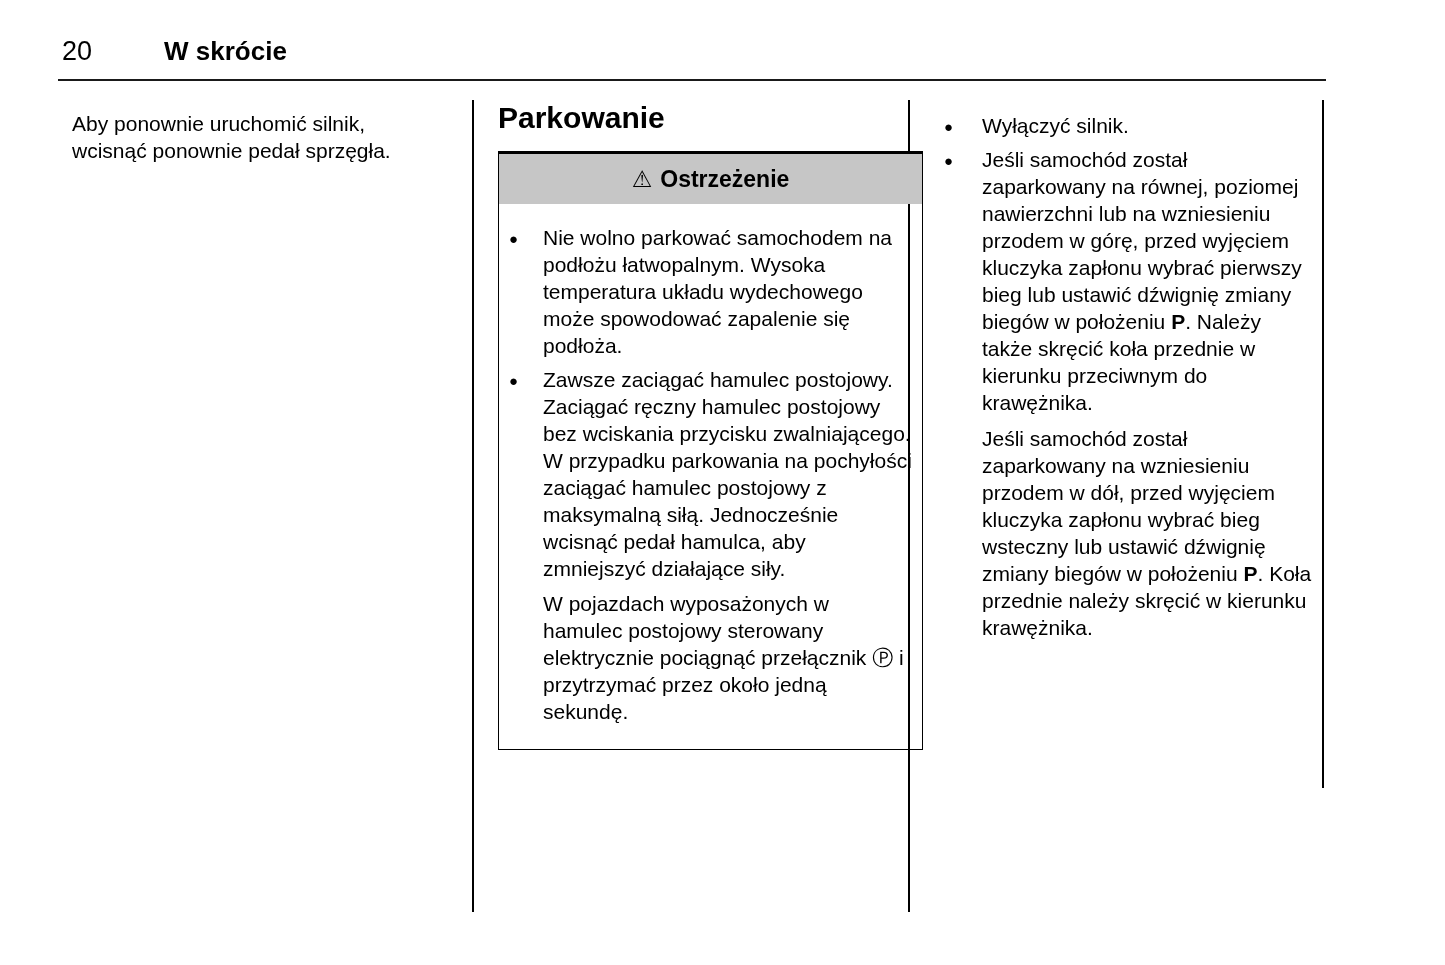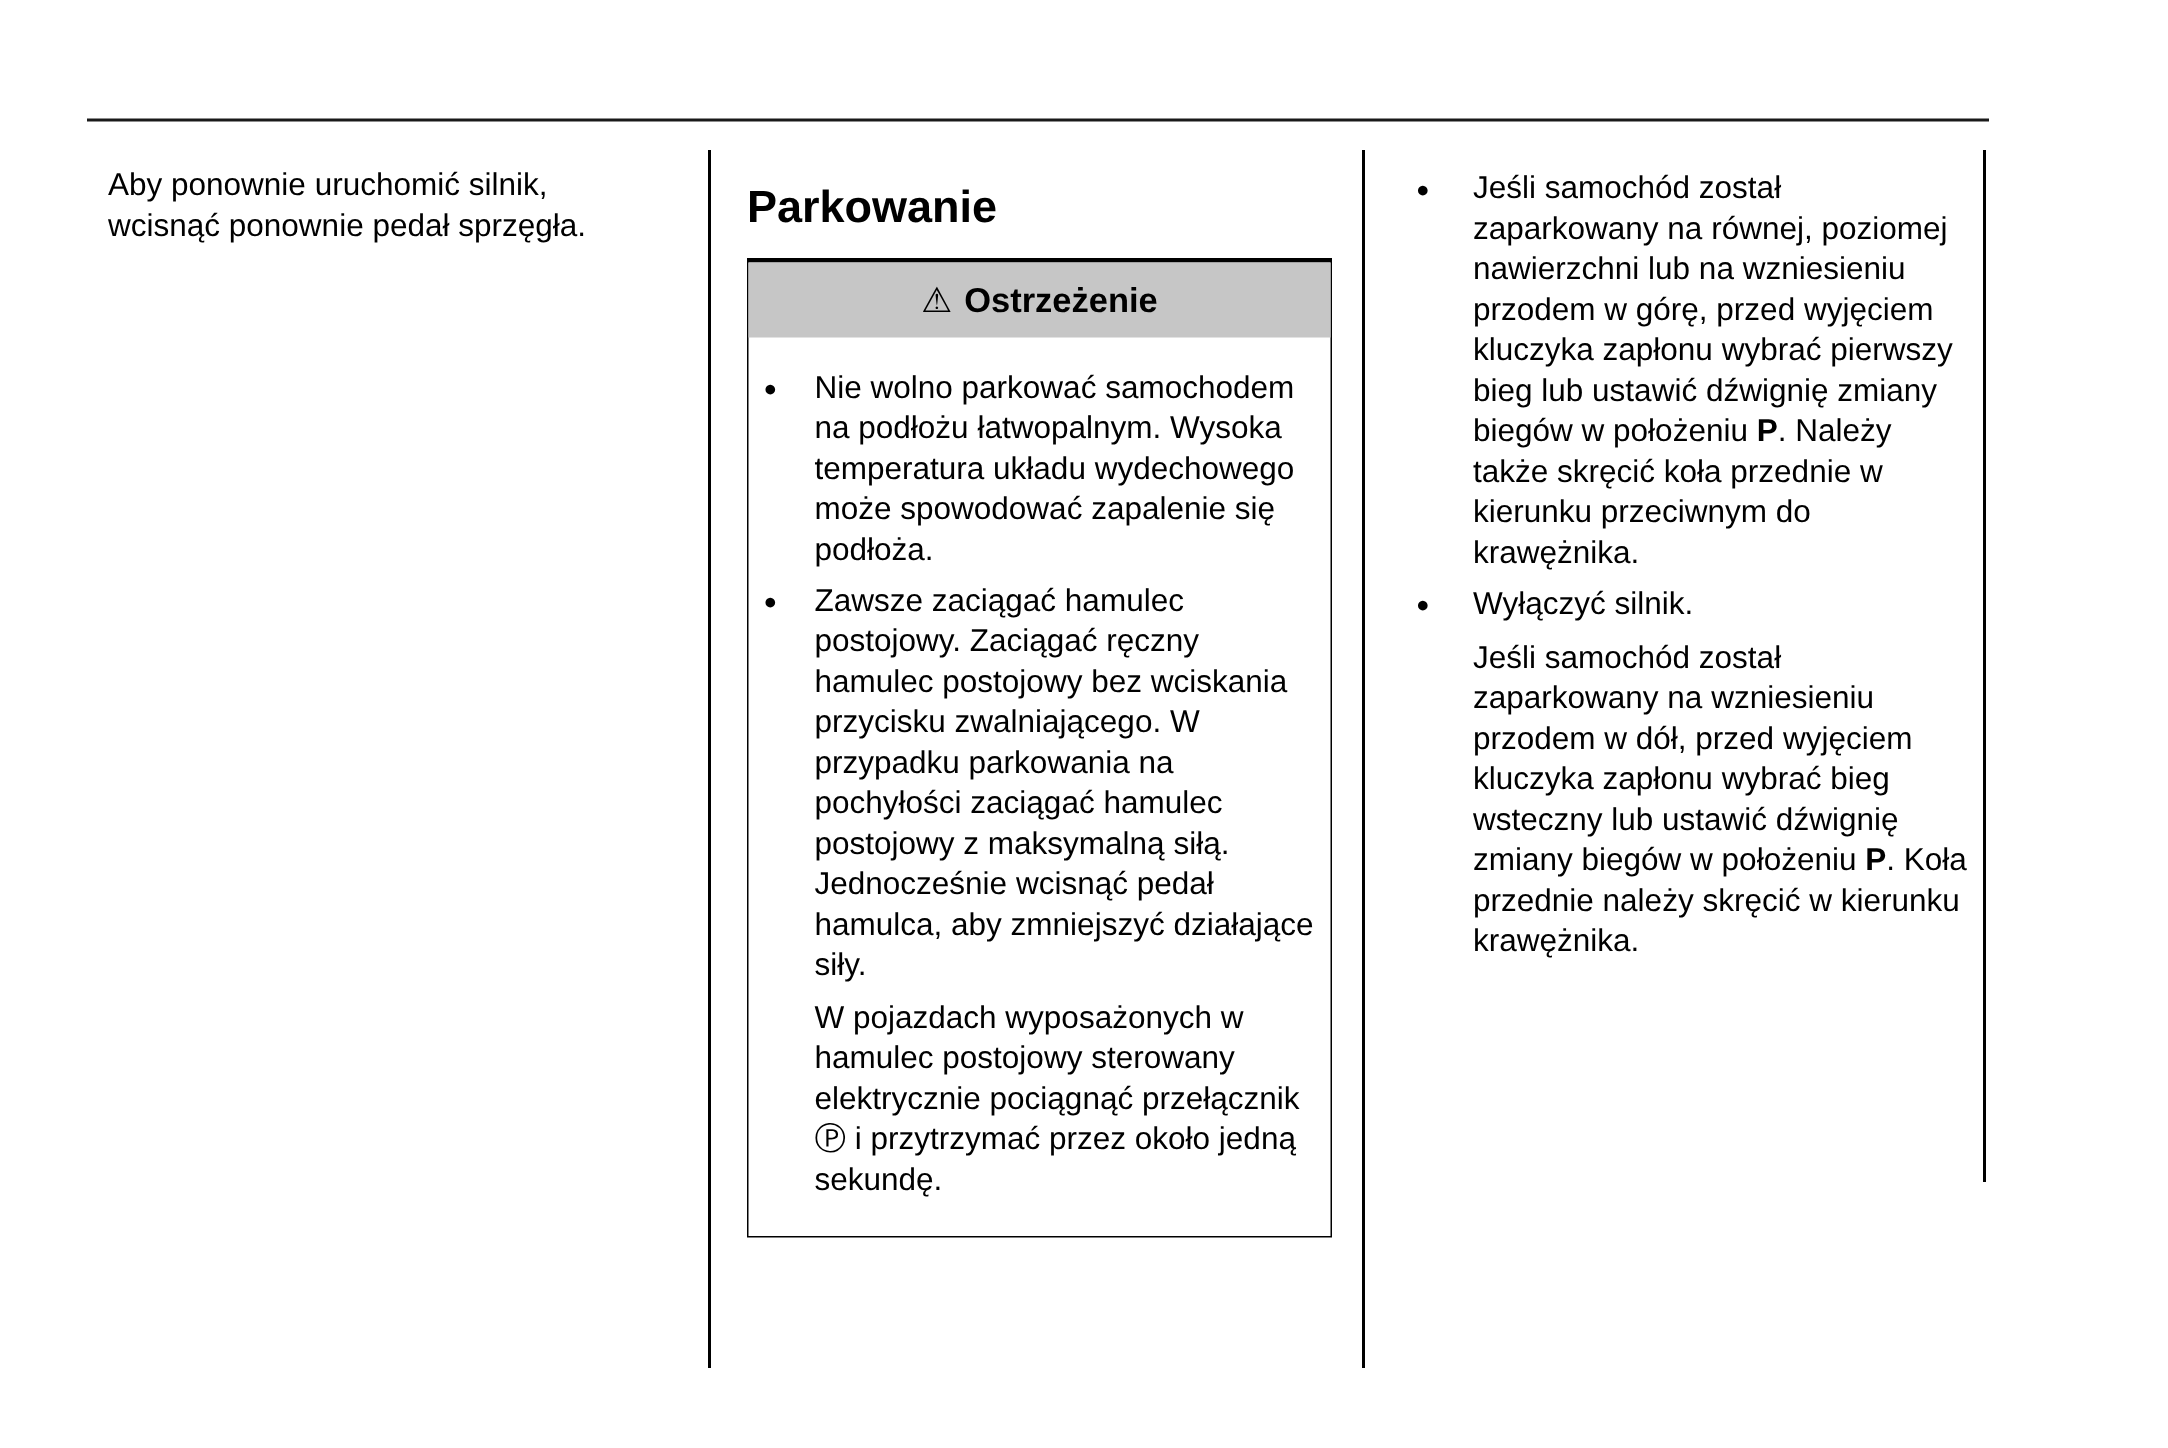--- a/index.html
+++ b/index.html
@@ -26,21 +26,21 @@
   .vline-2 { left:908px; height:812px; }
   .vline-3 { left:1322px; height:688px; }
 
   .col { position:absolute; }
 
   
   .col1 { left:62px; top:110px; width:378px; }
   .col1 p { margin:0 0 10px 10px; }
 
   
-  .col2 { left:498px; top:100px; width:390px;margin-top:21px; }
+  .col2 { left:498px; top:100px; width:425px; }
   .col2 .title { font-size:30px; line-height:36px; font-weight:bold; margin:0 0 15px 0; }
   .warning-box {
     border-top:3px solid #000;
     border-left:1px solid #000;
     border-right:1px solid #000;
     border-bottom:1px solid #000;
   }
   .warning-header {
     background:#c6c6c6;
     height:50px;
@@ -64,20 +64,24 @@
   .col3 .intro { margin:0 0 9px 0; padding-left:38px; }
   .col3 .bullets li { padding-left:38px; }
   .col3 .bullets li::before { left:0; }
   .col3 .indent-para { padding-left:38px; margin-top:9px; }
 </style>
 </head>
 <body>
 
 <div class="page">
 
+  <div class="header">
+    <span class="page-number">20</span>
+    <span class="section-title">W skrócie</span>
+  </div>
   <div class="header-rule"></div>
 
   <div class="vline vline-1"></div>
   <div class="vline vline-2"></div>
   <div class="vline vline-3"></div>
 
   <section class="col col1">
     <p>Aby ponownie uruchomić silnik, wcisnąć ponownie pedał sprzęgła.</p>
   </section>
 
@@ -94,19 +98,19 @@
           <li>Nie wolno parkować samochodem na podłożu łatwopalnym. Wysoka temperatura układu wydechowego może spowodować zapalenie się podłoża.</li>
           <li>Zawsze zaciągać hamulec postojowy. Zaciągać ręczny hamulec postojowy bez wciskania przycisku zwalniającego. W przypadku parkowania na pochyłości zaciągać hamulec postojowy z maksymalną siłą. Jednocześnie wcisnąć pedał hamulca, aby zmniejszyć działające siły.</li>
         </ul>
         <p class="indent-para">W pojazdach wyposażonych w hamulec postojowy sterowany elektrycznie pociągnąć przełącznik Ⓟ i przytrzymać przez około jedną sekundę.</p>
       </div>
     </div>
   </section>
 
   <section class="col col3">
     <ul class="bullets">
+      <li>Wyłączyć silnik.</li>
       <li><span>Jeśli samochód został zaparkowany na równej, poziomej nawierzchni lub na wzniesieniu przodem w górę, przed wyjęciem kluczyka zapłonu wybrać pierwszy bieg lub ustawić dźwignię zmiany biegów w położeniu </span><b>P</b><span>. Należy także skręcić koła przednie w kierunku przeciwnym do krawężnika.</span></li>
-      <li>Wyłączyć silnik.</li>
     </ul>
     <p class="indent-para"><span>Jeśli samochód został zaparkowany na wzniesieniu przodem w dół, przed wyjęciem kluczyka zapłonu wybrać bieg wsteczny lub ustawić dźwignię zmiany biegów w położeniu </span><b>P</b><span>. Koła przednie należy skręcić w kierunku krawężnika.</span></p>
   </section>
 
 </div>
 
 </body></html>

